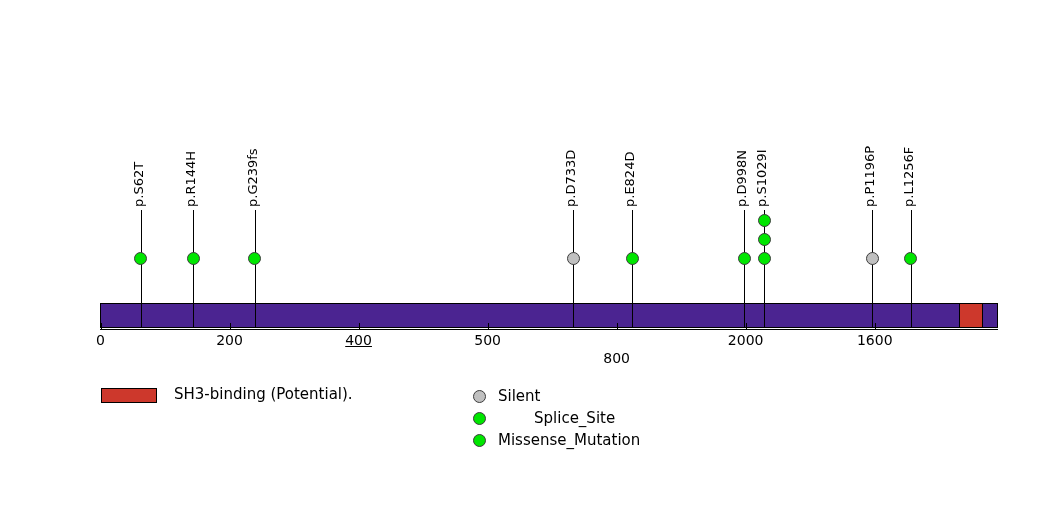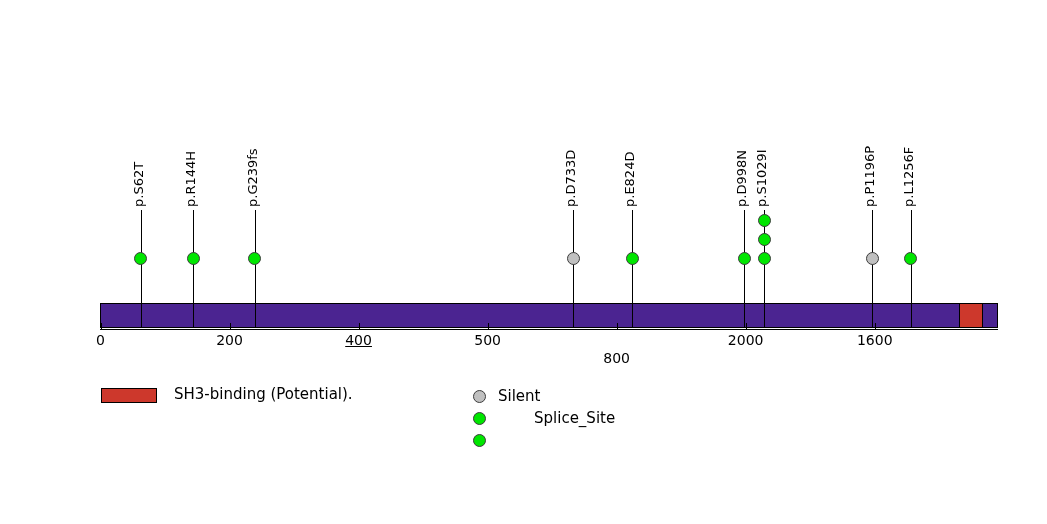--- a/index.html
+++ b/index.html
@@ -142,13 +142,14 @@
     <div class="lolli-stem" style="left: 910.871px; top: 210px; height: 118px;"></div>
     <div class="lolli-dot" title="p.L1256F (Missense_Mutation)" style="left: 904.371px; top: 251.5px; background: rgb(0, 230, 0);"></div>
     <div class="lolli-label" style="left: 915.871px; top: 192px;">p.L1256F</div>
     <div class="legend-swatch" style="left: 101px; top: 388px; width: 56px; height: 15px; background: rgb(205, 56, 44);"></div>
     <div class="legend-text" style="left: 174px; top: 385px;">SH3-binding (Potential).</div>
     <div class="legend-dot" style="left: 473px; top: 390px; background: rgb(192, 192, 192);"></div>
     <div class="legend-text" style="left: 498px; top: 387px;">Silent</div>
     <div class="legend-dot" style="left: 473px; top: 412px; background: rgb(0, 230, 0);"></div>
     <div class="legend-text" style="left: 498px; top: 409px; margin-left: 36px;">Splice_Site</div>
     <div class="legend-dot" style="left: 473px; top: 434px; background: rgb(0, 230, 0);"></div>
+    <div class="legend-text" style="left: 498px; top: 431px;">Missense_Mutation</div>
   </div>
 
 </body></html>

